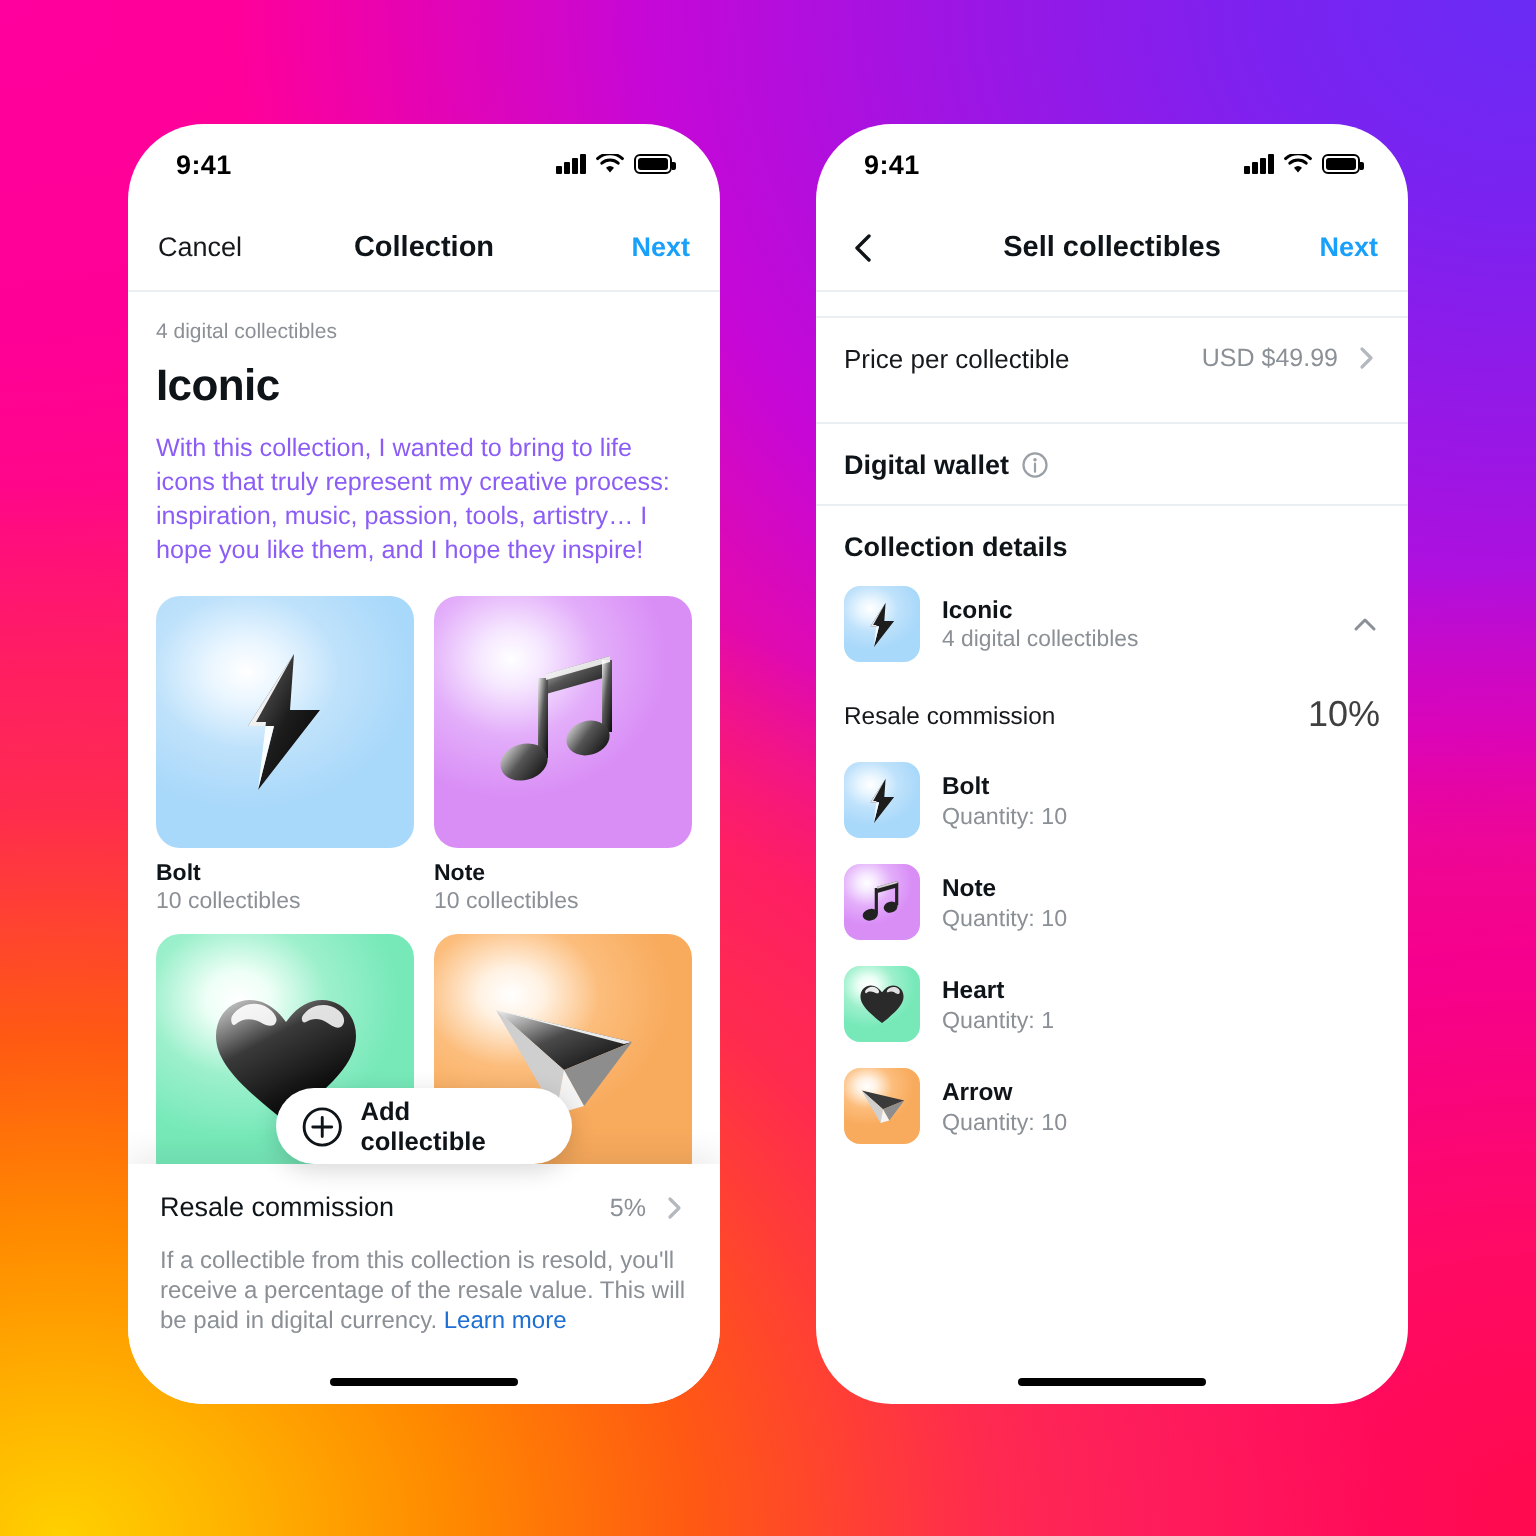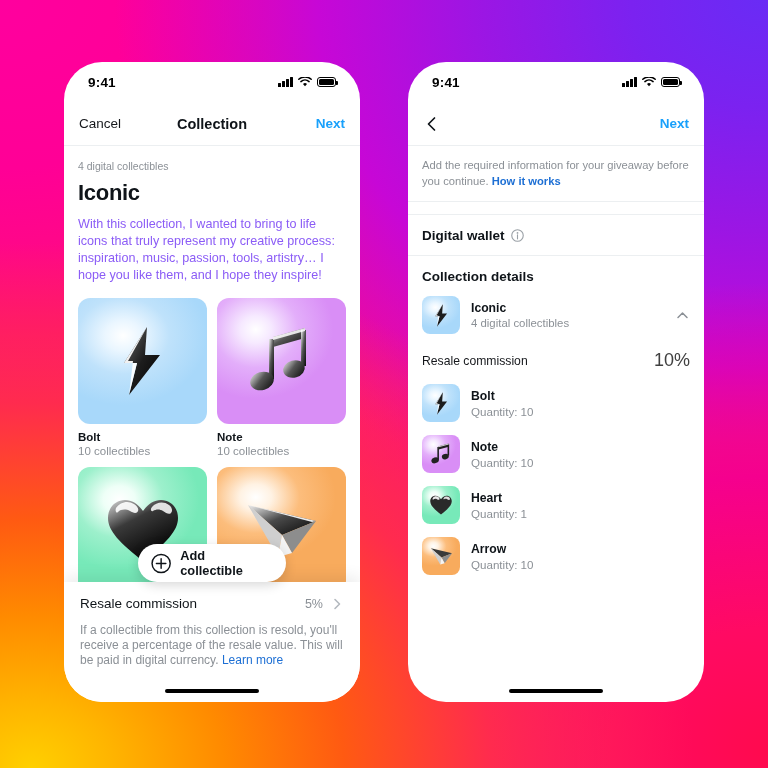--- a/index.html
+++ b/index.html
@@ -298,31 +298,35 @@
         <path d="M.8 2.3a9.3 9.3 0 0 1 12.4 0" stroke="#000" stroke-width="1.5" fill="none" stroke-linecap="round"></path>
       </svg>
       <span class="batt"></span>
     </div>
   </div>
 
   <div class="navbar">
     <svg class="back-chev" viewBox="0 0 18 18">
       <path d="M11.5 3 5.5 9l6 6" fill="none" stroke="#0f1419" stroke-width="1.7" stroke-linecap="round" stroke-linejoin="round"></path>
     </svg>
+    <div class="nav-title">Sell collectibles</div>
     <div class="nav-next">Next</div>
   </div>
 
   <div class="body2">
-    <div class="helper">
-      <span>Add the required information for your giveaway before you continue.</span>
-      <span class="link">How it works</span>
-    </div>
 
     <div class="sep"></div>
 
+    <div class="prow">
+      <span class="prow-label">Price per collectible</span>
+      <span class="prow-val">USD $49.99</span>
+      <svg class="chev-r" viewBox="0 0 14 14">
+        <path d="M5 2.5 9.5 7 5 11.5" fill="none" stroke="#b4b9bf" stroke-width="1.6" stroke-linecap="round" stroke-linejoin="round"></path>
+      </svg>
+    </div>
 
     <div class="sep"></div>
 
     <div style="margin-top:13px" class="sect-h">
       <span>Digital wallet</span>
       <svg class="info-i" viewBox="0 0 14 14">
         <circle cx="7" cy="7" r="6.2" fill="none" stroke="#9aa0a6" stroke-width="1.2"></circle>
         <circle cx="7" cy="4.2" r=".95" fill="#9aa0a6"></circle>
         <path d="M7 6.3v4.3" stroke="#9aa0a6" stroke-width="1.2" stroke-linecap="round"></path>
       </svg>

